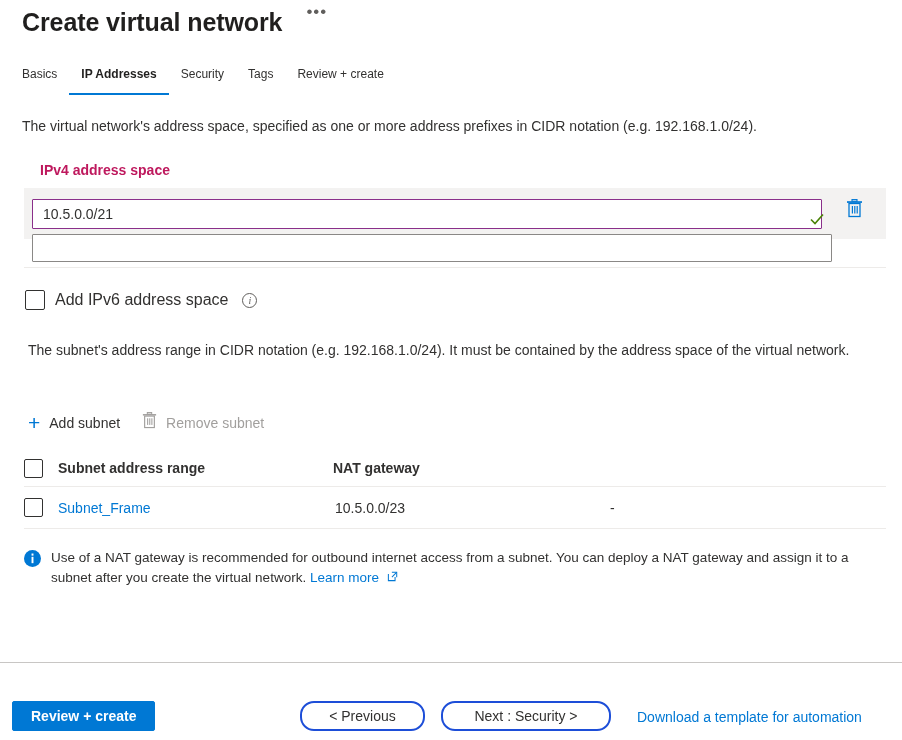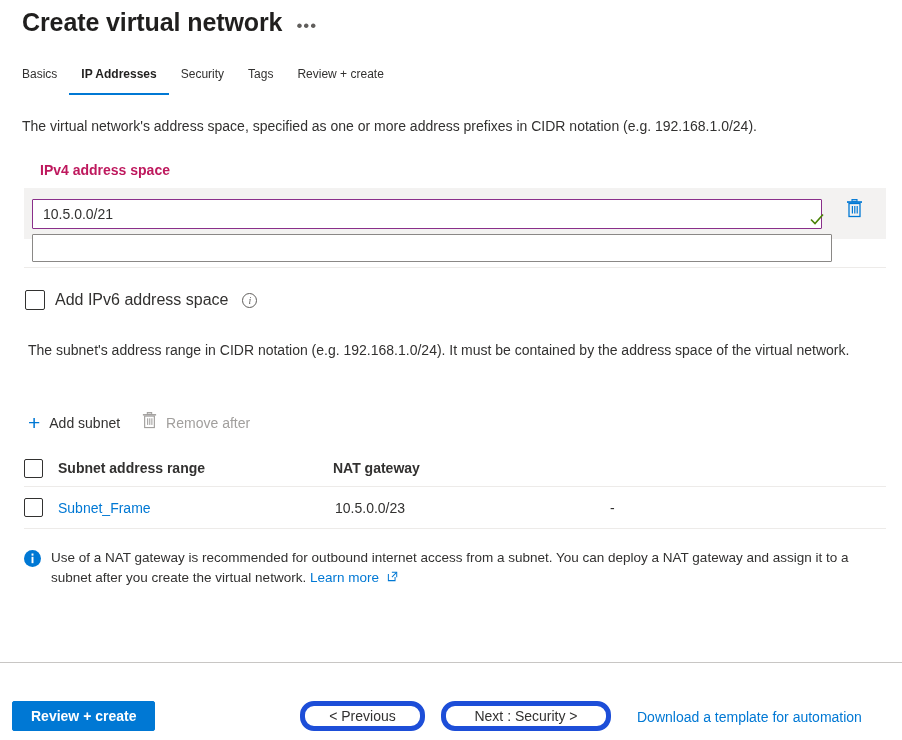--- a/index.html
+++ b/index.html
@@ -9,21 +9,21 @@
     background: #ffffff;
     font-family: "Liberation Sans", sans-serif;
     color: #323130;
     -webkit-font-smoothing: antialiased;
   }
   .page { position: relative; width: 902px; height: 740px; overflow: hidden; }
 
   
   .title-row {
     position: absolute; left: 22px; top: 5px;
-    display: flex; align-items: flex-end; gap: 14px;
+    display: flex; align-items: flex-start; gap: 24px;
   }
   .page-title {
     font-size: 25px; font-weight: 600; color: #201f1e;
     letter-spacing: -0.1px; line-height: 34px; white-space: nowrap;
   }
   .ellipsis-btn {
     font-size: 17px; color: #605e5c; line-height: 20px;
     letter-spacing: 1px; cursor: pointer; position: relative; top: -3px;
   }
 
@@ -151,21 +151,21 @@
     background: #fff;
   }
   .btn-primary {
     position: absolute; left: 12px; top: 38px;
     height: 30px; padding: 0 18px; background: #0078d4; color: #fff;
     border: 1px solid #0078d4; font-size: 14px; font-weight: 600;
     font-family: "Liberation Sans", sans-serif; cursor: pointer; border-radius: 2px;
   }
   .btn-default {
     position: absolute; top: 38px; height: 30px; background: #fff;
-    color: #323130; border: 5px solid #1d4ed8; font-size: 14px;
+    color: #323130; border: 2px solid #1d4ed8; font-size: 14px;
     font-family: "Liberation Sans", sans-serif; cursor: pointer; border-radius: 14px;
   }
   #btn-previous { left: 300px; width: 125px; }
   #btn-next { left: 441px; width: 170px; }
   .footer-link {
     position: absolute; left: 637px; top: 44px;
     font-size: 14px; color: #0078d4; cursor: pointer; line-height: 20px;
   }
 </style>
 </head>
@@ -233,21 +233,21 @@
       <span>
         <svg width="15" height="17" viewBox="0 0 17 19">
           <rect x="3" y="4.5" width="11" height="13" fill="none" stroke="#a19f9d" stroke-width="1.3"></rect>
           <rect x="1" y="2.2" width="15" height="1.7" fill="#a19f9d"></rect>
           <rect x="6" y="0.4" width="5" height="1.8" fill="none" stroke="#a19f9d" stroke-width="1.1"></rect>
           <rect x="5.8" y="7" width="1.2" height="7.5" fill="#a19f9d"></rect>
           <rect x="8.2" y="7" width="1.2" height="7.5" fill="#a19f9d"></rect>
           <rect x="10.6" y="7" width="1.2" height="7.5" fill="#a19f9d"></rect>
         </svg>
       </span>
-      <span class="label">Remove after</span>
+      <span class="label">Remove subnet</span>
     </div>
   </div>
 
   <div class="tbl">
     <div class="tbl-head">
       <div class="col-cb">
         <div class="cb-sm"></div>
       </div>
       <div class="col-range th">Subnet address range</div>
       <div class="col-nat th">NAT gateway</div>

